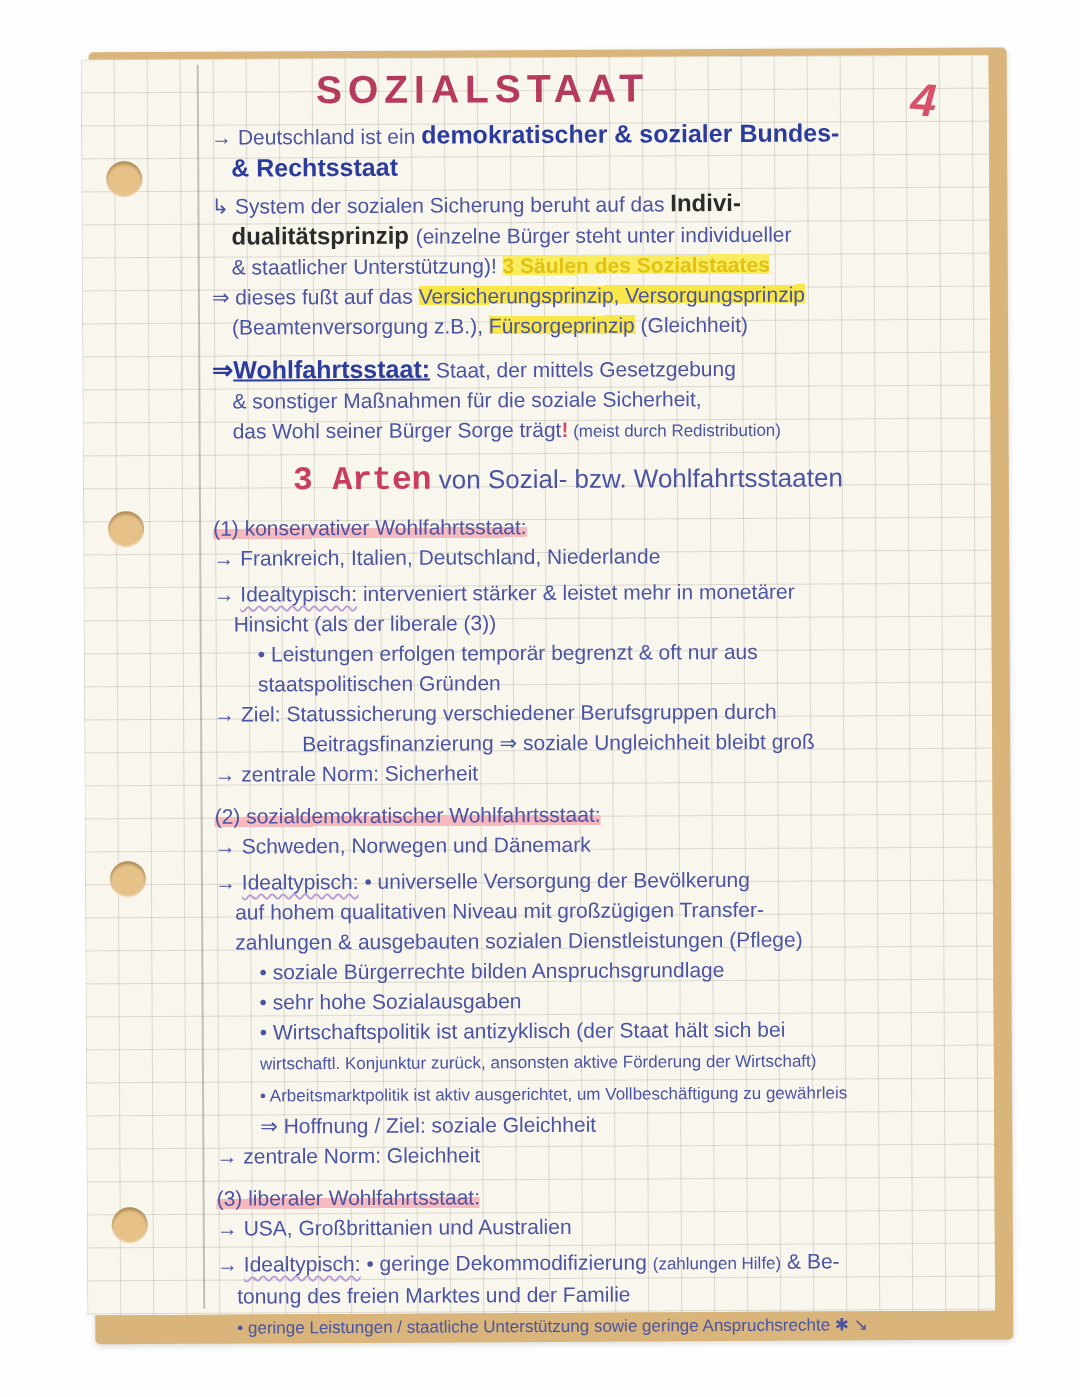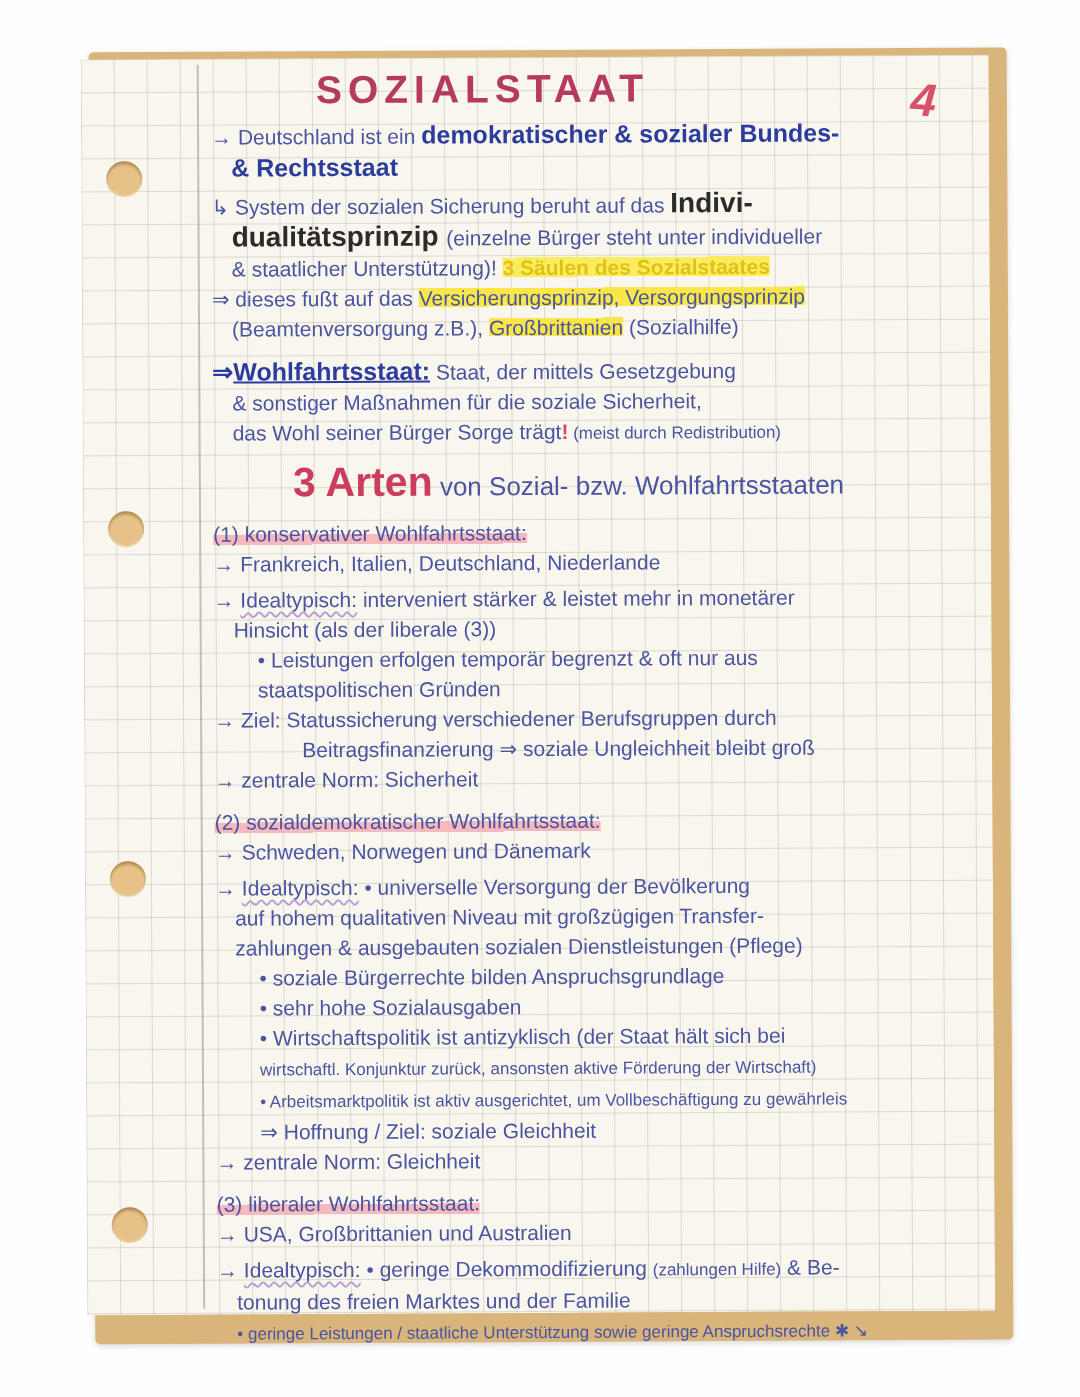--- a/index.html
+++ b/index.html
@@ -50,23 +50,23 @@
   .indent-3 { margin-left:88px; }
   .center   { margin-left:80px; }
   .gap-sm { margin-top:6px; }
   .gap-md { margin-top:12px; }
   .seg { }
   .seg-pen    { color:#4a54a2; }
   .seg-pen-sm { font-size:17px; }
   .seg-pen-lg { font-size:26px; line-height:40px; }
   .seg-mb     { color:#2c3c9e; font-weight:bold; font-size:25px; }
   .seg-mb-ul  { text-decoration:underline; text-decoration-thickness:2px; }
-  .seg-mk     { color:#2b2b2b; font-weight:bold; font-size:28px; }
+  .seg-mk     { color:#2b2b2b; font-weight:bold; font-size:24px; }
   .seg-red    { color:#d44b66; font-weight:bold; }
-  .seg-red-lg { color:#cb3d5e; font-weight:bold; font-size:41px; line-height:40px; }
+  .seg-red-lg { color:#cb3d5e; font-weight:bold; font-size:33px; line-height:40px;font-family:Liberation Mono, monospace; }
   .seg-ylw    { color:#e2c113; font-weight:bold;
                 background:linear-gradient(transparent 6%, #f9ec5e 6%, #f9ec5e 90%, transparent 90%); }
   .seg-hly    { background:linear-gradient(transparent 8%, #f9e74a 8%, #f9e74a 88%, transparent 88%); }
   .seg-hlp    { background:linear-gradient(transparent 52%, #f6b9bd 52%, #f6b9bd 97%, transparent 97%); }
   .seg-ulw    { text-decoration:underline wavy #b79bd4 2px; text-underline-offset:4px; }
 </style>
 </head>
 <body>
 
 <div class="photo">
@@ -81,21 +81,21 @@
       <div class="page-number">4</div>
       <div class="content">
         <div class="page-title">SOZIALSTAAT</div>
         <div>
             <div class="line"><span class="seg seg-pen">→ Deutschland ist ein </span><span class="seg seg-mb">demokratischer &amp; sozialer Bundes-</span></div>
             <div class="line indent-1"><span class="seg seg-mb">&amp; Rechtsstaat</span></div>
             <div class="line gap-sm"><span class="seg seg-pen">↳ System der sozialen Sicherung beruht auf das </span><span class="seg seg-mk">Indivi-</span></div>
             <div class="line indent-1"><span class="seg seg-mk">dualitätsprinzip </span><span class="seg seg-pen">(einzelne Bürger steht unter individueller</span></div>
             <div class="line indent-1"><span class="seg seg-pen">&amp; staatlicher Unterstützung)!  </span><span class="seg seg-ylw">3 Säulen des Sozialstaates</span></div>
             <div class="line"><span class="seg seg-pen">⇒ dieses fußt auf das </span><span class="seg seg-pen seg-hly">Versicherungsprinzip, Versorgungsprinzip</span></div>
-            <div class="line indent-1"><span class="seg seg-pen">(Beamtenversorgung z.B.), </span><span class="seg seg-pen seg-hly">Großbrittanien</span><span class="seg seg-pen"> (Sozialhilfe)</span></div>
+            <div class="line indent-1"><span class="seg seg-pen">(Beamtenversorgung z.B.), </span><span class="seg seg-pen seg-hly">Fürsorgeprinzip</span><span class="seg seg-pen"> (Gleichheit)</span></div>
             <div class="line gap-md"><span class="seg seg-mb">⇒</span><span class="seg seg-mb seg-mb-ul">Wohlfahrtsstaat:</span><span class="seg seg-pen"> Staat, der mittels Gesetzgebung</span></div>
             <div class="line indent-1"><span class="seg seg-pen">&amp; sonstiger Maßnahmen für die soziale Sicherheit,</span></div>
             <div class="line indent-1"><span class="seg seg-pen">das Wohl seiner Bürger Sorge trägt</span><span class="seg seg-red">!</span><span class="seg seg-pen seg-pen-sm"> (meist durch Redistribution)</span></div>
             <div class="line gap-md center"><span class="seg seg-red-lg">3 Arten</span><span class="seg seg-pen seg-pen-lg"> von Sozial- bzw. Wohlfahrtsstaaten</span></div>
             <div class="line gap-md"><span class="seg seg-pen seg-hlp">(1) konservativer Wohlfahrtsstaat:</span></div>
             <div class="line"><span class="seg seg-pen">→ Frankreich, Italien, Deutschland, Niederlande</span></div>
             <div class="line gap-sm"><span class="seg seg-pen">→ </span><span class="seg seg-pen seg-ulw">Idealtypisch:</span><span class="seg seg-pen"> interveniert stärker &amp; leistet mehr in monetärer</span></div>
             <div class="line indent-1"><span class="seg seg-pen">Hinsicht (als der liberale (3))</span></div>
             <div class="line indent-2"><span class="seg seg-pen">• Leistungen erfolgen temporär begrenzt &amp; oft nur aus</span></div>
             <div class="line indent-2"><span class="seg seg-pen">staatspolitischen Gründen</span></div>

